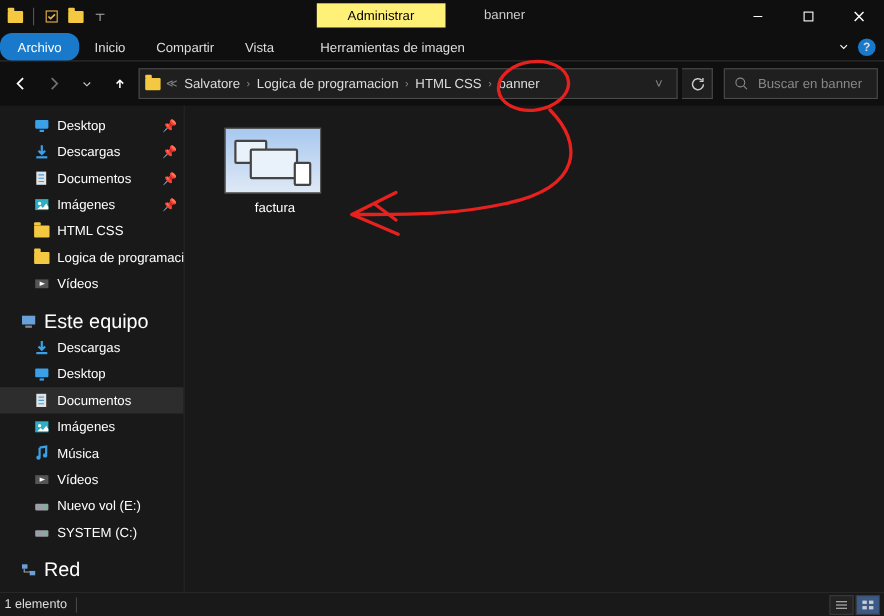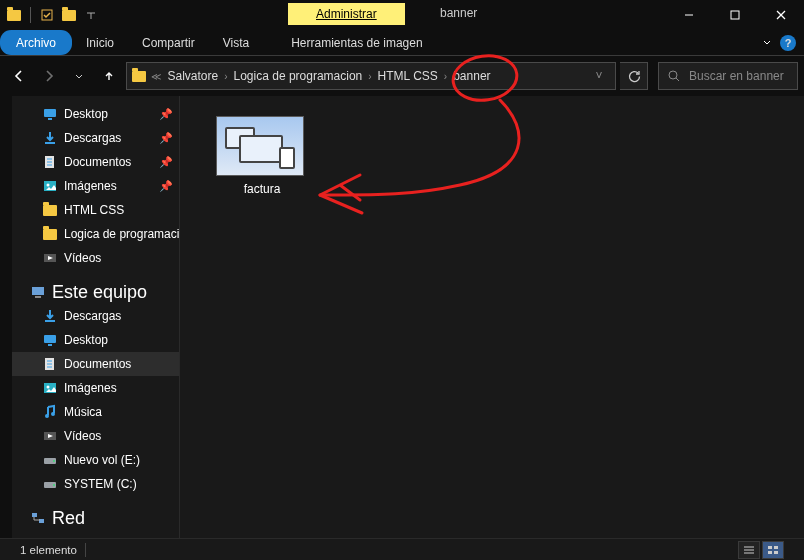--- a/index.html
+++ b/index.html
@@ -4,21 +4,21 @@
 <style>
   * { box-sizing: border-box; margin: 0; padding: 0; font-family: "Segoe UI", sans-serif; }
   body { width: 804px; height: 560px; background: #0f0f0f; color: #fff; overflow: hidden; position: relative; }
 
   
   .titlebar { height: 30px; background: #0f0f0f; display: flex; align-items: center; position: relative; }
   .titlebar-left { display: flex; align-items: center; padding-left: 6px; gap: 6px; }
   .qat-icon { width: 16px; height: 16px; display: inline-flex; align-items: center; justify-content: center; }
   .qat-sep { width: 1px; height: 16px; background: #555; margin: 0 2px; }
   .title-text { position: absolute; left: 440px; top: 6px; font-size: 12px; color: #ccc; }
-  .context-tab { position: absolute; left: 288px; top: 3px; background: #fff078; color: #000; font-size: 12px; padding: 4px 28px; text-decoration: underline; }
+  .context-tab { position: absolute; left: 288px; top: 3px; background: #fff078; color: #000; font-size: 12px; padding: 4px 28px; }
   .winctrls { position: absolute; right: 0; top: 0; display: flex; }
   .winbtn { width: 46px; height: 30px; display: flex; align-items: center; justify-content: center; cursor: pointer; }
   .winbtn svg { stroke: #fff; }
 
   
   .ribbon { height: 26px; background: #0f0f0f; display: flex; align-items: center; font-size: 12px; color: #ddd; border-bottom: 1px solid #3a3a3a; }
   .ribbon .file-tab { background: #1979ca; color: #fff; padding: 5px 16px; height: 100%; display: flex; align-items: center; border-radius: 11px; }
   .ribbon .tab { padding: 0 14px; height: 100%; display: flex; align-items: center; }
   .ribbon-right { margin-left: auto; display: flex; align-items: center; padding-right: 8px; gap: 8px; }
   .chev-down { width: 10px; height: 10px; }
@@ -29,21 +29,21 @@
   .navbtn { width: 26px; height: 26px; display: flex; align-items: center; justify-content: center; cursor: pointer; }
   .addr-box { flex: 0 0 auto; width: 490px; height: 28px; border: 1px solid #4a4a4a; background: #1f1f1f; display: flex; align-items: center; font-size: 12px; color: #ddd; padding: 0 4px; gap: 4px; }
   .addr-box .crumb { display: flex; align-items: center; gap: 4px; padding: 0 2px; }
   .addr-box .sep { color: #888; font-size: 10px; }
   .addr-dd { width: 24px; text-align: center; color: #888; }
   .refresh-box { width: 28px; height: 28px; border: 1px solid #4a4a4a; border-left: none; background: #1f1f1f; display: flex; align-items: center; justify-content: center; }
   .search-box { flex: 1; height: 28px; border: 1px solid #4a4a4a; background: #1f1f1f; display: flex; align-items: center; padding: 0 8px; gap: 8px; color: #888; font-size: 12px; margin-left: 6px; }
 
   
   .main { display: flex; height: 442px; }
-  .sidebar { width: 168px; background: #191919; overflow: hidden; border-right: 1px solid #2a2a2a; padding-top: 6px; margin-left: 12px; }
+  .sidebar { width: 168px; background: #191919; overflow: hidden; border-right: 1px solid #2a2a2a; padding-top: 6px; }
   .tree-group { margin-bottom: 10px; }
   .tree-item { display: flex; align-items: center; height: 24px; font-size: 12px; color: #fff; padding-left: 20px; gap: 6px; white-space: nowrap; cursor: pointer; }
   .tree-item.header { padding-left: 18px; font-size: 18px; }
   .tree-item.indent { padding-left: 30px; }
   .tree-item.selected { background: #2d2d2d; }
   .tree-item .pin { margin-left: auto; margin-right: 6px; color: #888; font-size: 11px; }
   .tico { width: 16px; height: 16px; display: inline-flex; align-items: center; justify-content: center; flex-shrink: 0; }
   .folder-mini { width: 14px; height: 11px; background: #f5c842; border-radius: 1px; position: relative; }
   .folder-mini::before { content:""; position:absolute; top:-3px; left:0; width:6px; height:3px; background:#f5c842; border-radius:1px 1px 0 0; }
 
@@ -51,21 +51,21 @@
   .file-item { width: 92px; text-align: center; cursor: pointer; margin-left: 16px; }
   .thumb { width: 88px; height: 60px; background: linear-gradient(180deg,#a8c8ef,#dfe9f6); border: 1px solid #5b5b5b; display: flex; align-items: center; justify-content: center; position: relative; overflow: hidden; }
   .thumb .dev { position: absolute; background: #2c4a7a; border: 2px solid #444; border-radius: 2px; }
   .thumb .dev.lap { width: 44px; height: 28px; left: 22px; top: 18px; }
   .thumb .dev.mon { width: 30px; height: 22px; left: 8px; top: 10px; }
   .thumb .dev.tab { width: 16px; height: 22px; right: 8px; bottom: 6px; background:#fff; }
   .thumb .dev.screen { background:#e9f1fb; }
   .file-label { font-size: 12px; color: #fff; margin-top: 6px; }
 
   
-  .status { position: absolute; bottom: 0; left: 0; right: 0; height: 22px; background: #191919; border-top: 1px solid #2a2a2a; display: flex; align-items: center; font-size: 11.5px; color: #ddd; padding: 0 20px; }
+  .status { position: absolute; bottom: 0; left: 0; right: 0; height: 22px; background: #191919; border-top: 1px solid #2a2a2a; display: flex; align-items: center; font-size: 11.5px; color: #ddd; padding: 0 4px; }
   .status .sep { width: 1px; height: 14px; background: #444; margin: 0 8px; }
   .status-right { margin-left: auto; display: flex; gap: 2px; }
   .view-toggle { width: 22px; height: 18px; border: 1px solid #3a3a3a; background: #232323; display: flex; align-items: center; justify-content: center; cursor: pointer; }
   .view-toggle.active { background: #3b5a88; }
 
   
   .annotation { position: absolute; pointer-events: none; }
 </style>
 </head>
 <body>

